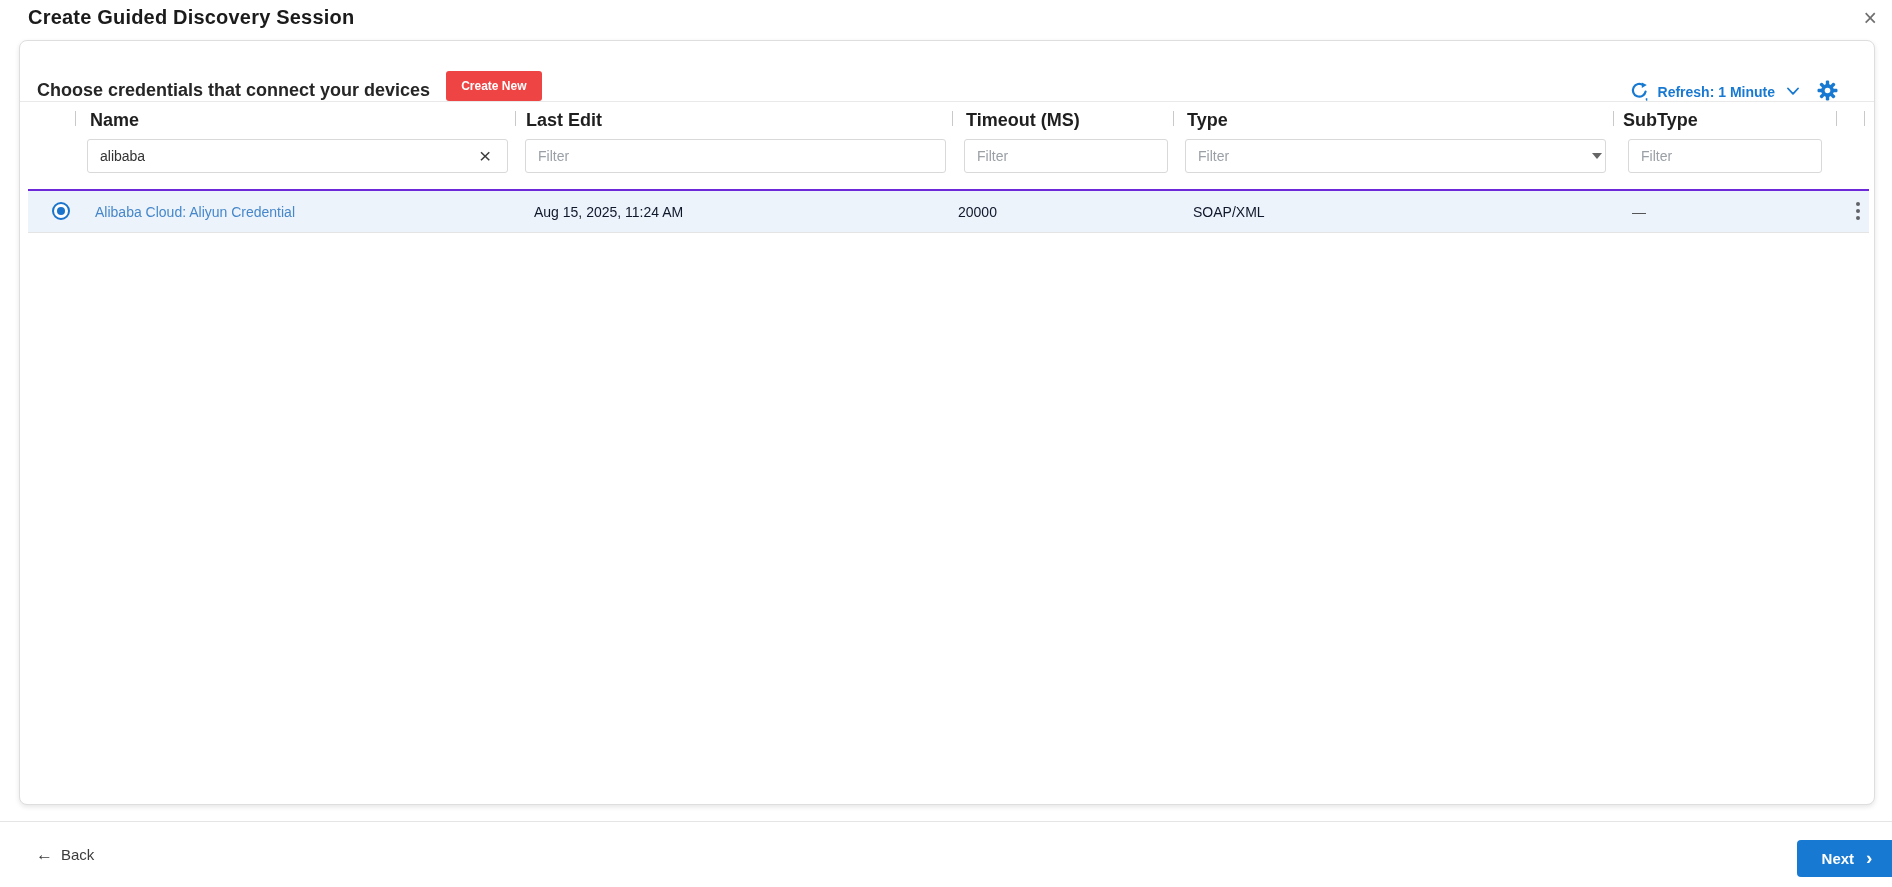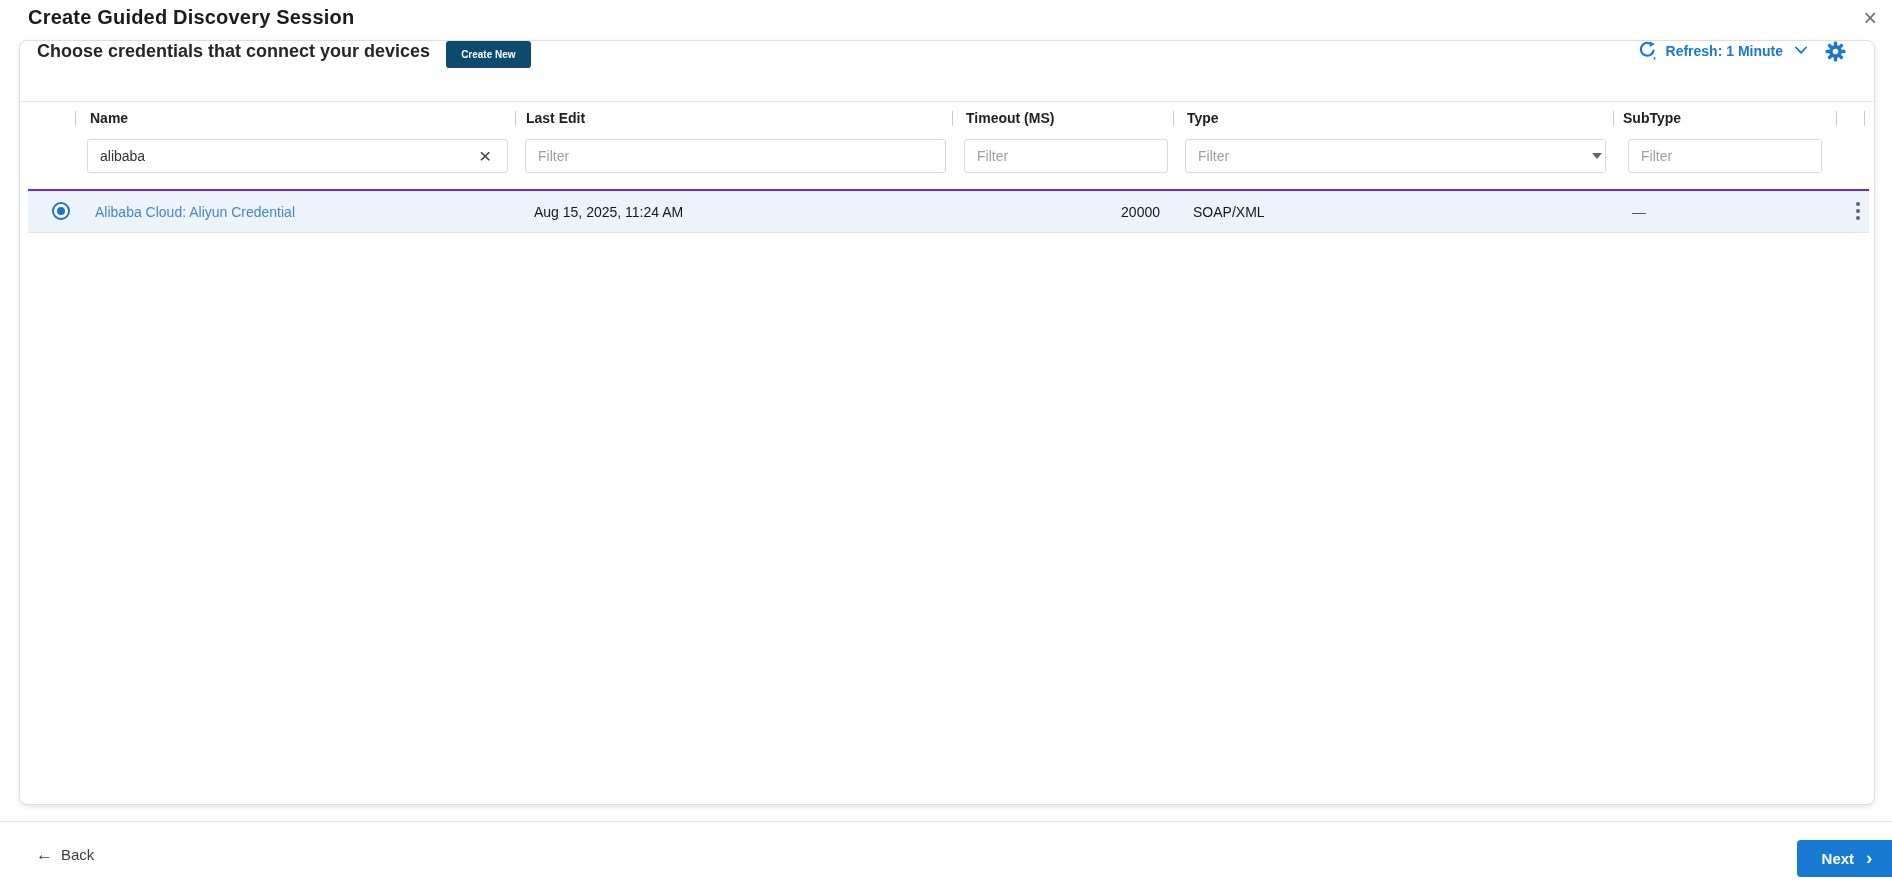--- a/index.html
+++ b/index.html
@@ -7,31 +7,31 @@
     width:1892px;height:887px;position:relative;overflow:hidden;
     background:#ffffff;color:#333;
     font-family:"Liberation Sans", sans-serif;
   }
   
   .dialog-title{position:absolute;left:28px;top:6px;font-size:20px;font-weight:700;color:#1b1b1b;letter-spacing:.2px}
   .close-btn{position:absolute;right:13px;top:5px;font-size:23px;line-height:1;color:#6f6f6f;cursor:pointer;background:none;border:none;padding:2px;font-family:inherit}
   
   .card{position:absolute;left:19px;top:40px;width:1854px;height:763px;background:#fff;
         border:1px solid #dedede;border-radius:8px;box-shadow:0 2px 5px rgba(0,0,0,.10)}
-  .card-top{position:absolute;top:0;left:0;right:4px;height:60px;display:flex;align-items:flex-start;
+  .card-top{position:absolute;top:0;left:0;right:12px;height:60px;display:flex;align-items:flex-end;
             padding:0 24px 0 17px;box-sizing:border-box}
   .heading{font-size:18px;font-weight:700;color:#262626}
-  .create-new{margin-left:16px;background:#0c4a6e;color:#fff;font-size:10px;font-weight:600;
+  .create-new{margin-left:16px;background:#ef4444;color:#fff;font-size:12px;font-weight:600;
               padding:8px 15px;border:none;border-radius:3px;cursor:pointer;font-family:inherit}
   .spacer{flex:1}
   .refresh-ctl{display:flex;align-items:center;gap:9px;color:#1779d1;font-size:14px;font-weight:600;cursor:pointer}
   .gear-btn{margin-left:18px;cursor:pointer;display:flex;background:none;border:none;padding:0}
   
   .table-line{position:absolute;left:0;right:0;top:60px;height:1px;background:#e9e9e9}
-  .col-header{position:absolute;top:69px;font-size:14px;font-weight:700;color:#1f1f1f;cursor:pointer}
+  .col-header{position:absolute;top:69px;font-size:18px;font-weight:700;color:#1f1f1f;cursor:pointer}
   .ch-name{left:70px}.ch-lastedit{left:506px}.ch-timeout{left:946px}.ch-type{left:1167px}.ch-subtype{left:1603px}
   .col-sep{position:absolute;top:70px;width:1px;height:15px;background:#c9c9c9}
   
   .filter-input{position:absolute;top:98px;height:34px;border:1px solid #d9d9d9;border-radius:3px;
                 box-sizing:border-box;font-size:14px;color:#333;padding:0 12px;background:#fff;font-family:inherit;outline:none}
   .filter-input::placeholder{color:#9aa0a6}
   .fi-name{left:67px;width:421px;padding-right:48px}
   .fi-lastedit{left:505px;width:421px}
   .fi-timeout{left:944px;width:204px}
   .fi-type{left:1165px;width:421px;padding-right:32px}
@@ -41,21 +41,21 @@
             border-left:5px solid transparent;border-right:5px solid transparent;border-top:6px solid #666}
   
   .row{position:absolute;left:8px;top:148px;width:1841px;height:41px;background:#edf3fb;
        border-top:2px solid #6d28d9;border-bottom:1px solid #e4e4e4;box-sizing:content-box}
   .radio{position:absolute;left:24px;top:11px;width:18px;height:18px;border:2px solid #1b74cc;border-radius:50%;
          background:#fff;display:flex;align-items:center;justify-content:center;box-sizing:border-box;cursor:pointer}
   .radio-dot{width:8px;height:8px;border-radius:50%;background:#1b74cc}
   .cell{position:absolute;top:13px;font-size:14px;color:#0f172a;white-space:nowrap}
   .cell-name{left:67px;color:#4587ca;cursor:pointer}
   .cell-lastedit{left:506px}
-  .cell-timeout{left:930px;width:202px;text-align:right}
+  .cell-timeout{left:930px;width:202px;text-align:left}
   .cell-type{left:1165px}
   .cell-subtype{left:1604px;color:#555}
   .kebab{position:absolute;left:1822px;top:8px;display:flex;flex-direction:column;gap:3px;padding:3px 6px;cursor:pointer;background:none;border:none}
   .kebab i{width:4px;height:4px;border-radius:50%;background:#5f6368;display:block}
   
   .footer-line{position:absolute;left:0;top:821px;width:1892px;height:1px;background:#e5e5e5}
   .back-btn{position:absolute;left:36px;top:846px;font-size:15px;color:#3c3c3c;cursor:pointer;
             display:flex;align-items:center;gap:8px;background:none;border:none;padding:0;font-family:inherit}
   .back-arrow{font-size:17px;line-height:1;color:#3c3c3c}
   .next-btn{position:absolute;left:1797px;top:840px;width:100px;height:37px;background:#1779d1;border:none;border-radius:4px;

